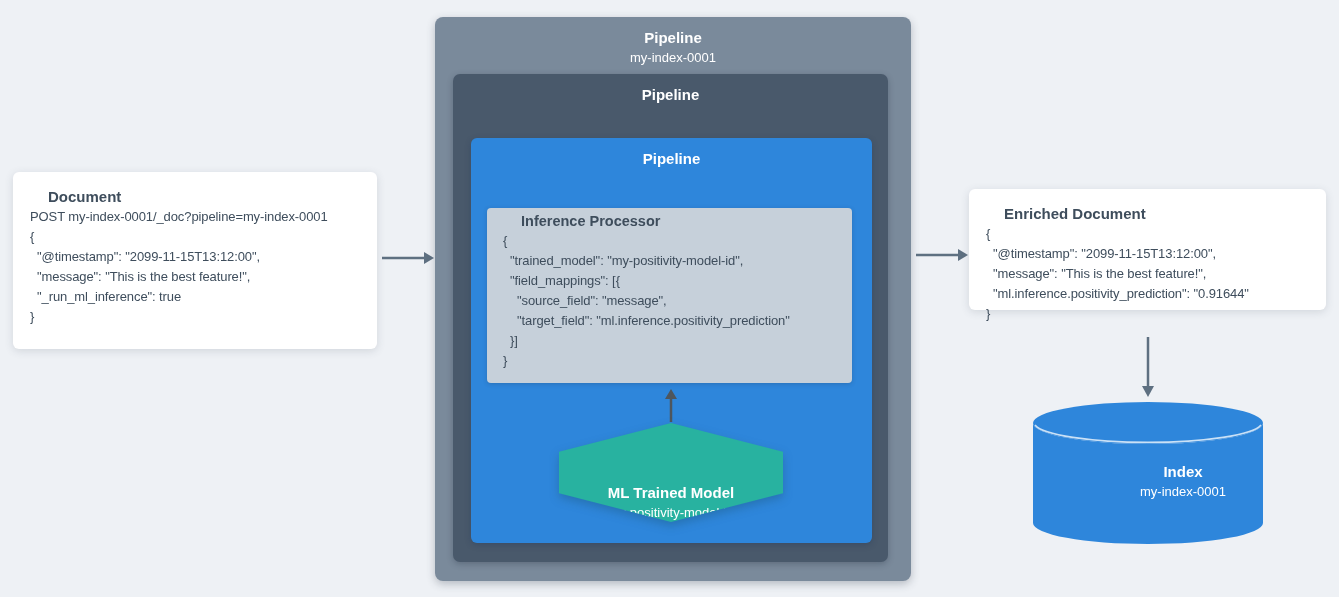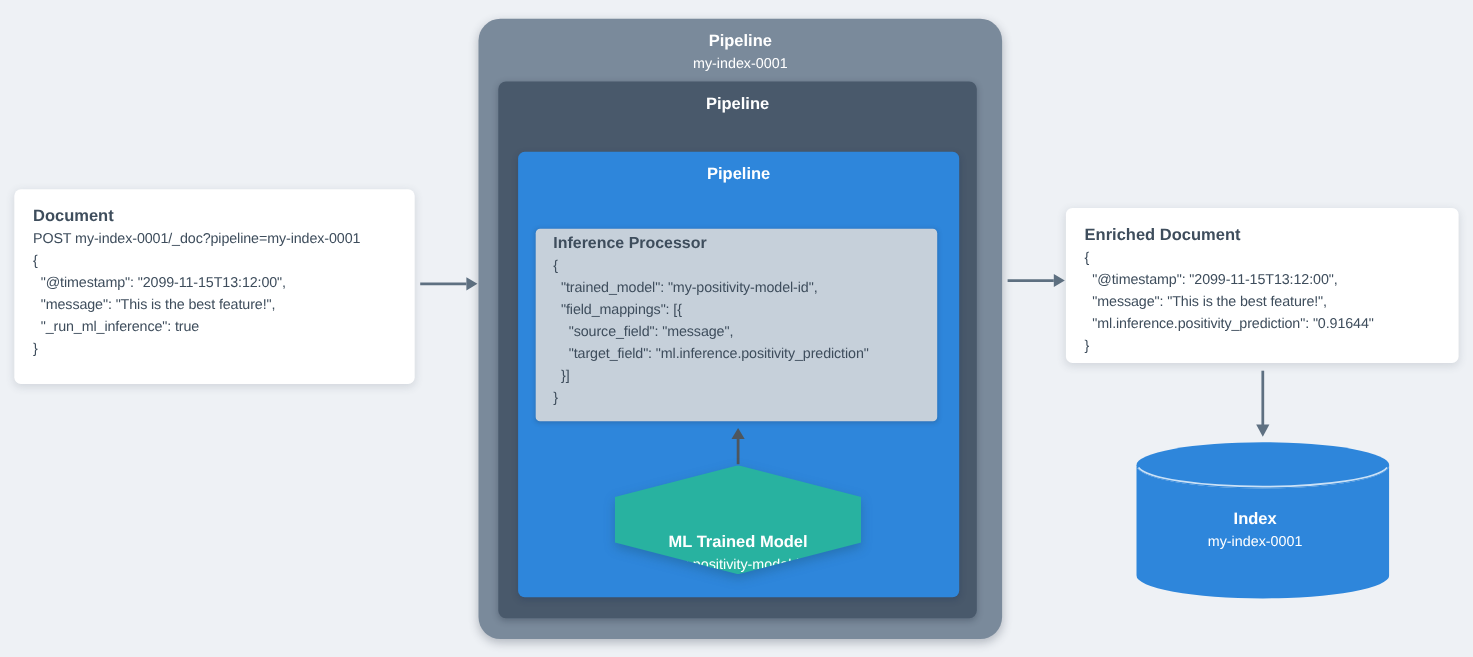--- a/index.html
+++ b/index.html
@@ -18,50 +18,51 @@
     border-radius:6px;
     box-shadow:0 2px 8px rgba(60,75,95,0.16);
     padding:15px 17px;
   }
   .card-title{
     font-size:15px;
     font-weight:700;
     line-height:20px;
     color:#3e4d5c;
     white-space:pre;
+    margin-left:18px;
   }
   .code-line{
     font-size:13px;
     line-height:20px;
     letter-spacing:-0.1px;
     color:#3e4d5c;
     white-space:pre;
   }
   .doc-card{left:13px;top:172px;width:364px;height:177px;}
-  .enriched-card{left:969px;top:189px;width:357px;height:141px;}
+  .enriched-card{left:969px;top:189px;width:357px;height:121px;}
 
   .pipe-title{
     text-align:center;
     color:#ffffff;
     font-size:15px;
     font-weight:700;
     line-height:20px;
     white-space:pre;
   }
   .pipe-sub{
     text-align:center;
     color:#ffffff;
     font-size:13px;
     font-weight:400;
     line-height:19px;
     white-space:pre;
   }
   .outer-box{
     position:absolute;left:435px;top:17px;width:476px;height:564px;
-    background:#7a8a9b;border-radius:20px;
+    background:#7a8a9b;border-radius:8px;
     box-shadow:0 3px 9px rgba(50,60,75,0.30);
     padding-top:11px;
   }
   .ml-box{
     position:absolute;left:18px;top:57px;width:435px;height:488px;
     background:#49596b;border-radius:7px;
     box-shadow:0 2px 6px rgba(30,40,55,0.30);
     padding-top:11px;
   }
   .blue-box{
@@ -82,21 +83,21 @@
   }
   .hex{
     width:100%;height:100%;
     background:#28b2a0;
     clip-path:polygon(50% 0%,100% 29%,100% 71%,50% 100%,0% 71%,0% 29%);
     display:flex;flex-direction:column;justify-content:flex-end;align-items:center;
   }
   .arrow-svg{position:absolute;overflow:visible;}
   .cyl-svg{position:absolute;left:1033px;top:401px;}
   .cyl-label{
-    position:absolute;left:1026px;top:462px;width:230px;
+    position:absolute;left:1068px;top:462px;width:230px;
     text-align:center;
   }
 </style>
 </head>
 <body>
 
 <div class="stage">
 
   <div class="card doc-card">
     <div class="card-title">Document</div>

